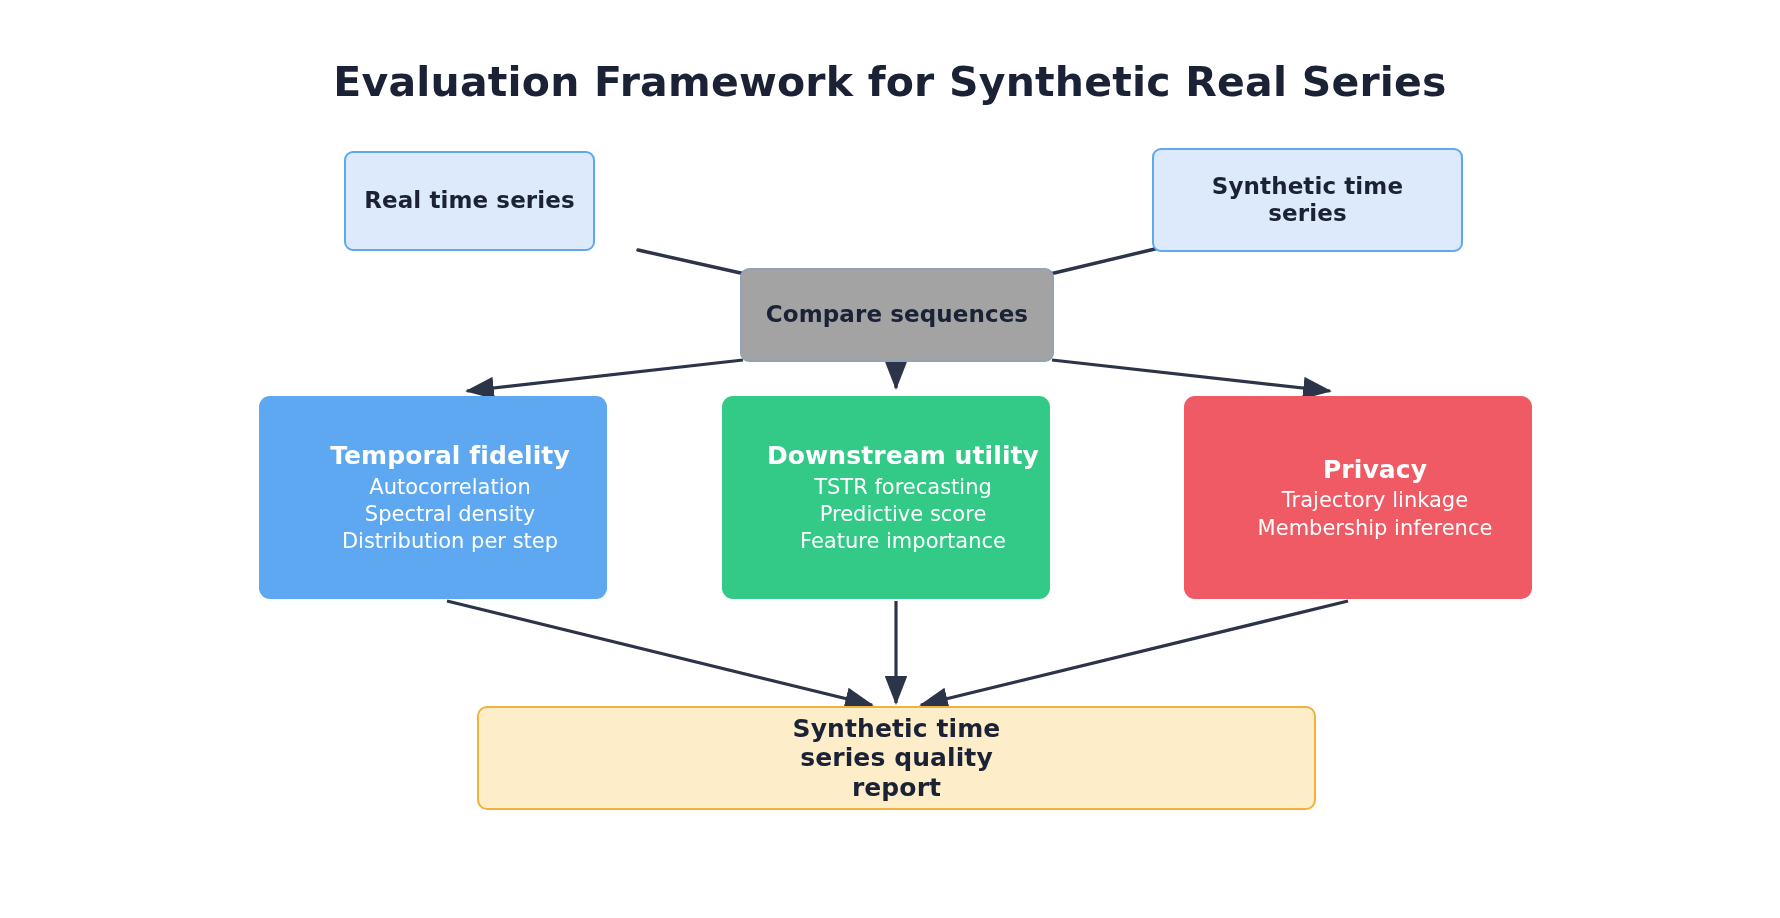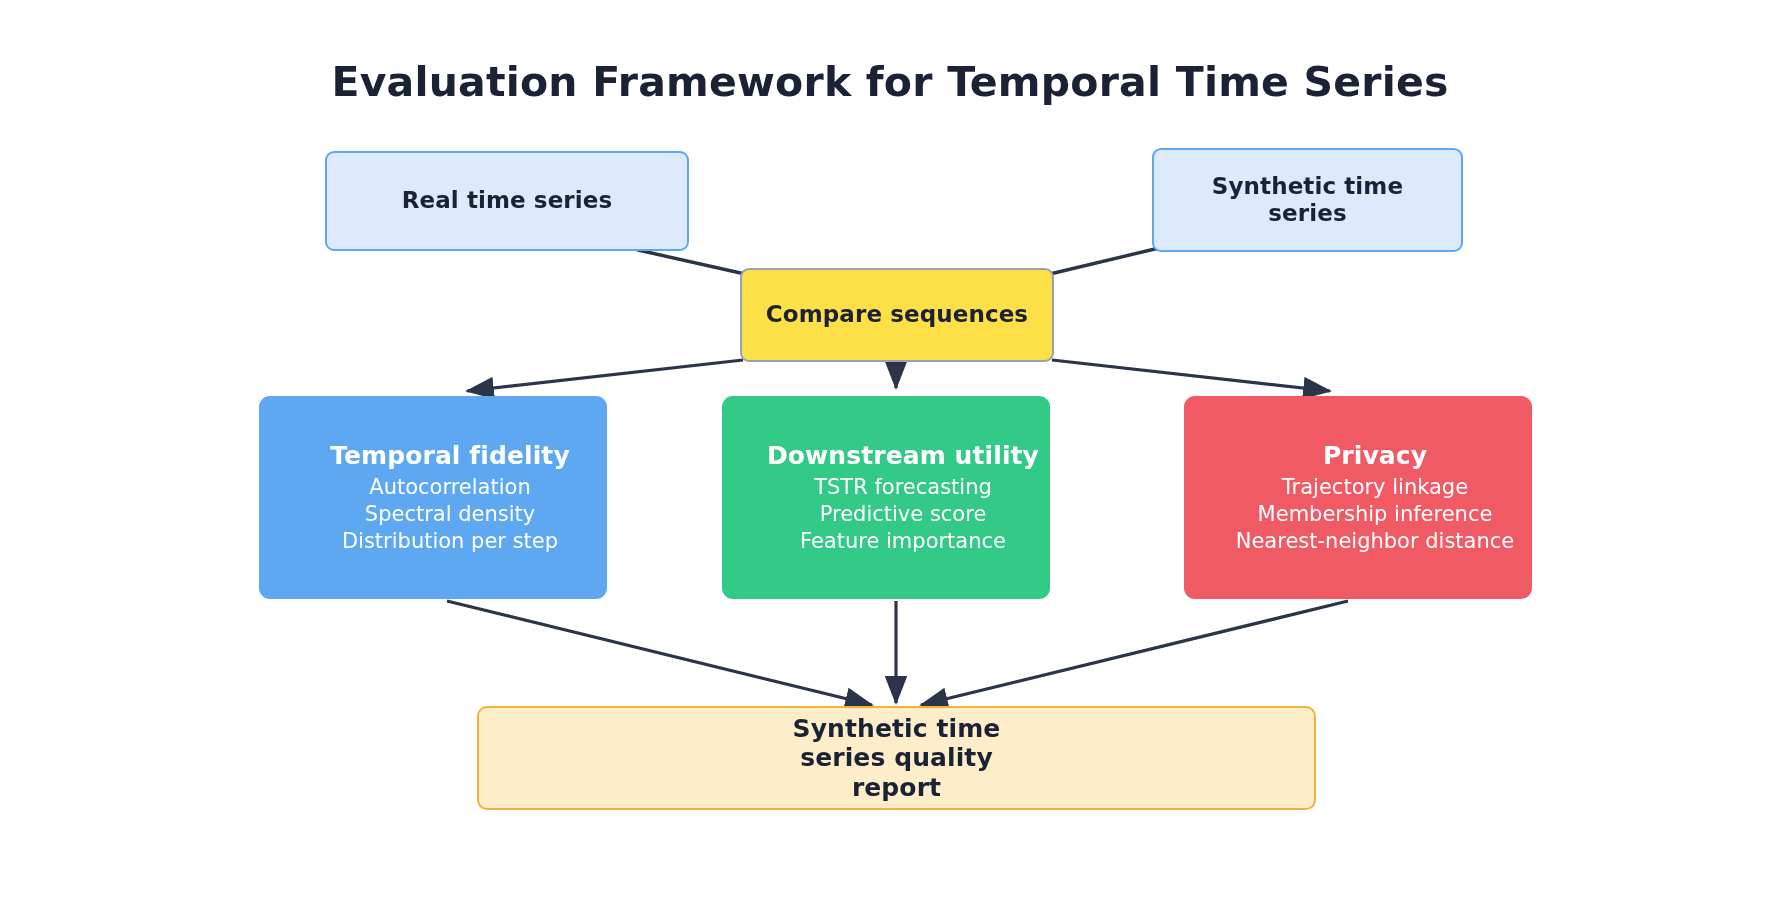--- a/index.html
+++ b/index.html
@@ -62,21 +62,21 @@
   
   .node.input {
     background: #dceafb;
     border: 2.5px solid #5da8f0;
     color: #1b2236;
   }
   .node.input .title { font-size: 23px; }
 
   
   .node.process {
-    background: #fde047;
+    background: #a3a3a3;
     border: 2.5px solid #93a2b4;
     color: #1b2236;
   }
   .node.process .title { font-size: 23px; }
 
   
   .node.metric {
     border: none;
     color: #ffffff;
     border-radius: 11px;
@@ -97,21 +97,21 @@
     color: #1b2236;
     border-radius: 10px;
   }
   .node.output .title { font-size: 25px; line-height: 1.18; }
 </style>
 </head>
 <body>
 
 <div id="canvas">
 
-  <div id="diagram-title">Evaluation Framework for Temporal Time Series</div>
+  <div id="diagram-title">Evaluation Framework for Synthetic Real Series</div>
 
   <svg class="edges" viewBox="0 0 1780 918" xmlns="http://www.w3.org/2000/svg">
     <defs>
       <marker id="arrowhead" markerWidth="9" markerHeight="7" refX="8.4" refY="3.5" orient="auto" markerUnits="strokeWidth">
         <path d="M0,0 L9,3.5 L0,7 z" fill="#2b3448"></path>
       </marker>
     </defs>
 
     <line x1="638" y1="250" x2="745" y2="274" stroke="#2b3448" stroke-width="3.4" stroke-linecap="round"></line>
 
@@ -123,21 +123,21 @@
 
     <line x1="1052" y1="360" x2="1330" y2="391" stroke="#2b3448" stroke-width="3.2" marker-end="url(#arrowhead)"></line>
 
     <line x1="447" y1="601" x2="872" y2="705" stroke="#2b3448" stroke-width="3.2" marker-end="url(#arrowhead)"></line>
 
     <line x1="896" y1="601" x2="896" y2="703" stroke="#2b3448" stroke-width="3.2" marker-end="url(#arrowhead)"></line>
 
     <line x1="1348" y1="601" x2="921" y2="705" stroke="#2b3448" stroke-width="3.2" marker-end="url(#arrowhead)"></line>
   </svg>
 
-  <div class="node input" style="left:325px; top:151px; width:364px; height:100px;">
+  <div class="node input" style="left:344px; top:151px; width:251px; height:100px;">
     <div class="title">Real time series</div>
   </div>
 
   <div class="node input" style="left:1152px; top:148px; width:311px; height:104px;">
     <div class="title">Synthetic time</div>
     <div class="title">series</div>
   </div>
 
   <div class="node process" style="left:740px; top:268px; width:314px; height:94px;">
     <div class="title">Compare sequences</div>
@@ -154,21 +154,20 @@
     <div class="title">Downstream utility</div>
     <div class="sub">TSTR forecasting</div>
     <div class="sub">Predictive score</div>
     <div class="sub">Feature importance</div>
   </div>
 
   <div class="node metric red" style="left:1184px; top:396px; width:348px; height:203px;">
     <div class="title">Privacy</div>
     <div class="sub">Trajectory linkage</div>
     <div class="sub">Membership inference</div>
-    <div class="sub">Nearest-neighbor distance</div>
   </div>
 
   <div class="node output" style="left:477px; top:706px; width:839px; height:104px;">
     <div class="title">Synthetic time</div>
     <div class="title">series quality</div>
     <div class="title">report</div>
   </div>
 
 </div>
 

